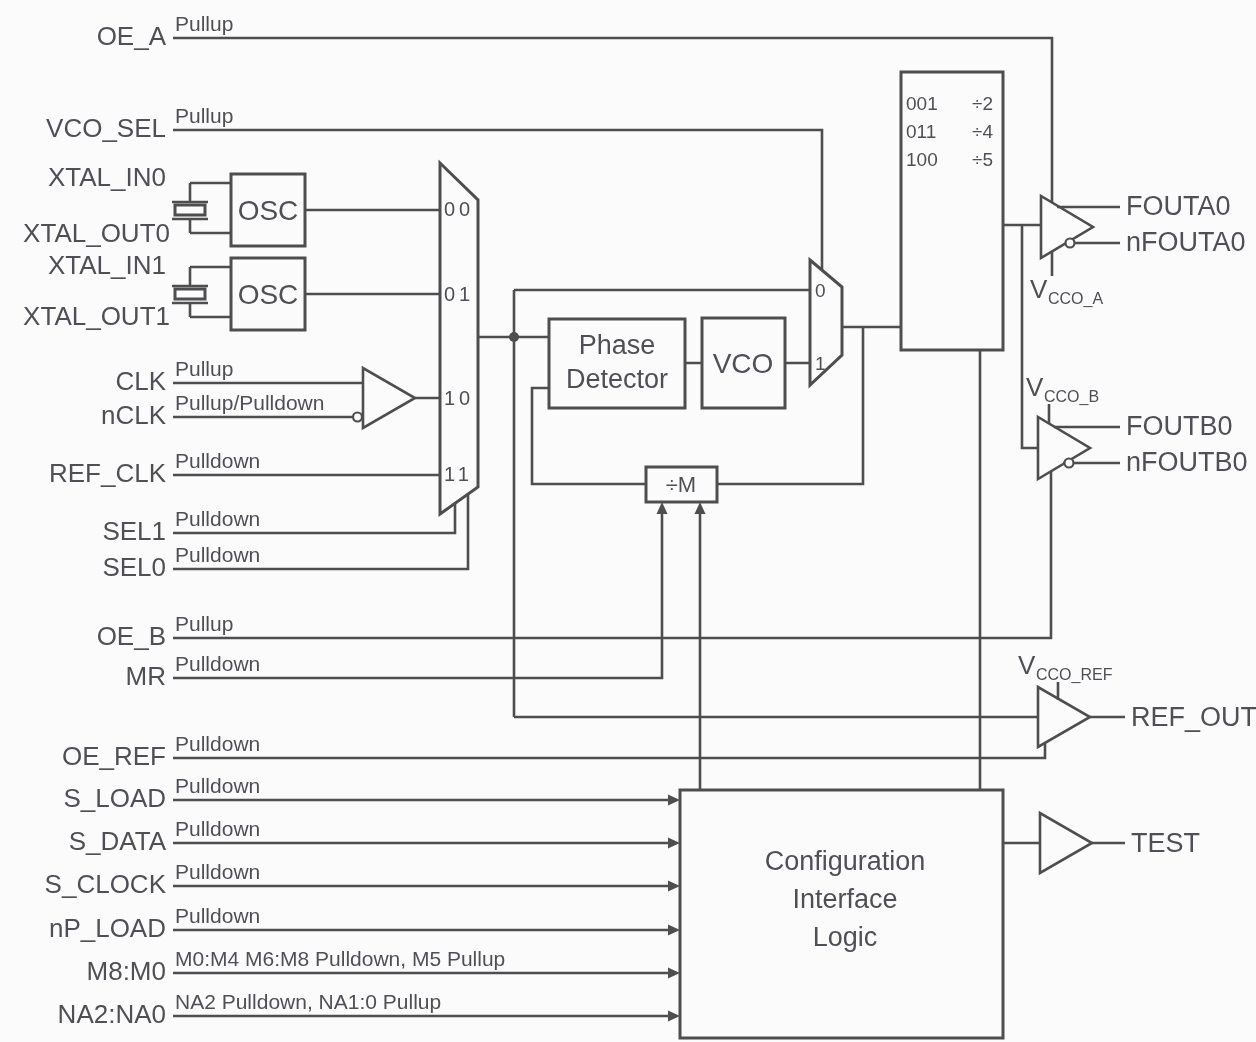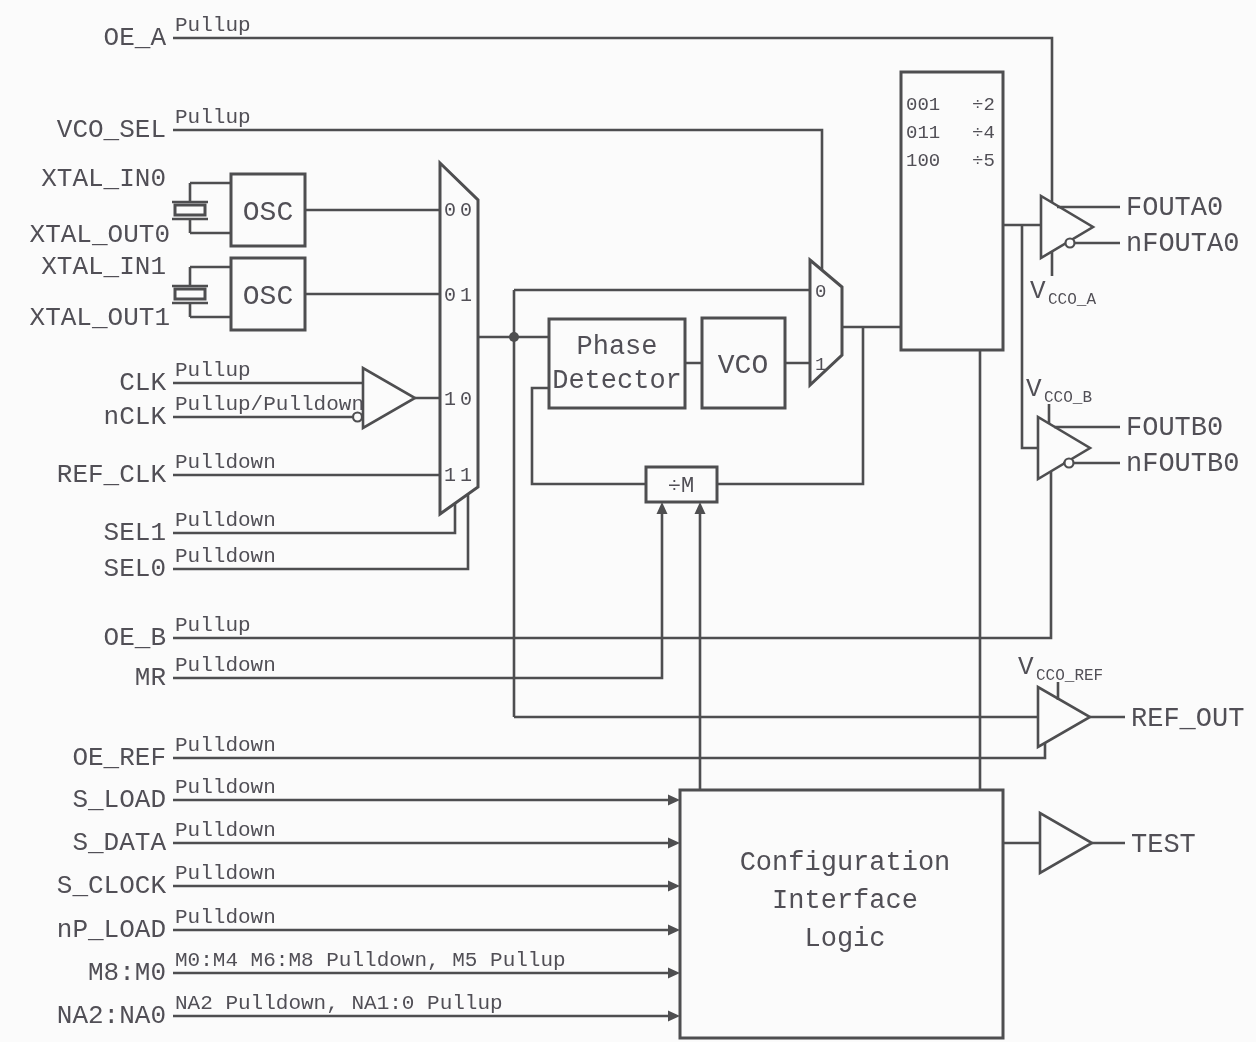--- a/index.html
+++ b/index.html
@@ -1,18 +1,18 @@
 <!DOCTYPE html>
 <html style="--background: #fbfbfb; --line: #4e4e50; --text: #514f56;"><head>
 <meta charset="utf-8">
 <style>
   :root{ --background:#fbfbfb; --line:#4e4e50; --text:#514f56; }
   html,body{margin:0;padding:0;background:var(--background);}
   .canvas{width:1256px;height:1042px;background:var(--background);
-          font-family:Liberation Mono, monospace;}
+          font-family:Liberation Sans, sans-serif;}
   svg{display:block}
   .wire{fill:none;stroke:var(--line);stroke-width:2.6;}
   .box{fill:var(--background);stroke:var(--line);stroke-width:3;}
   .buf{fill:var(--background);stroke:var(--line);stroke-width:2.6;}
   .bubble{fill:var(--background);stroke:var(--line);stroke-width:2.2;}
   .solid{fill:var(--line);stroke:none;}
   text{fill:var(--text);}
   .pin{font-size:26px;}
   .ann{font-size:21px;}
   .blk{font-size:27px;}

